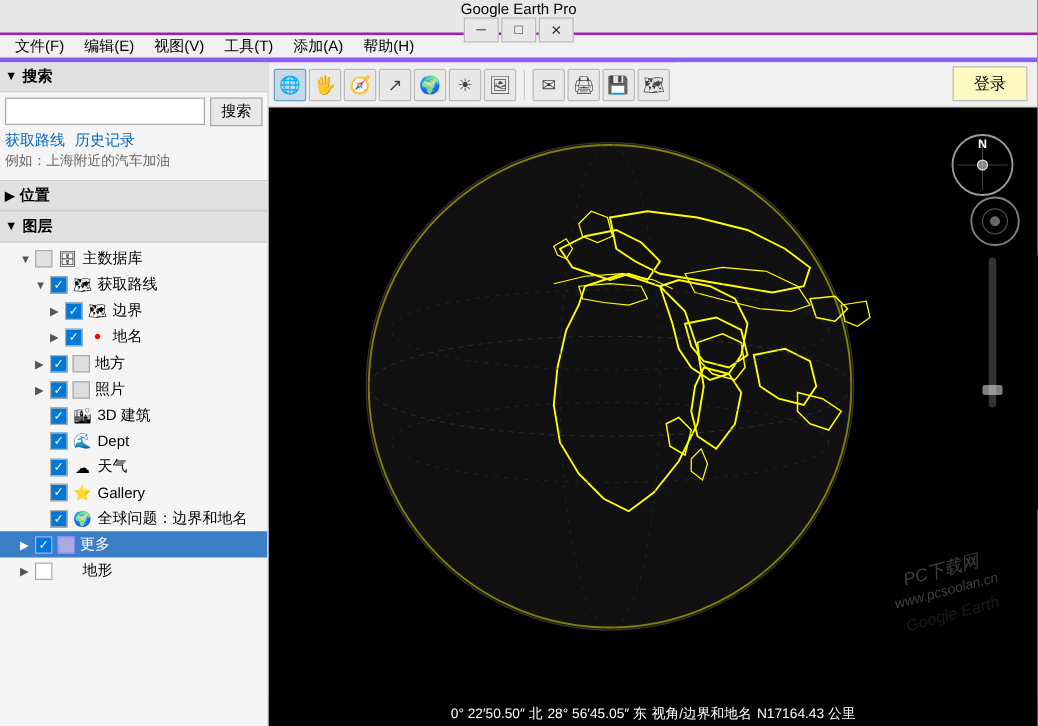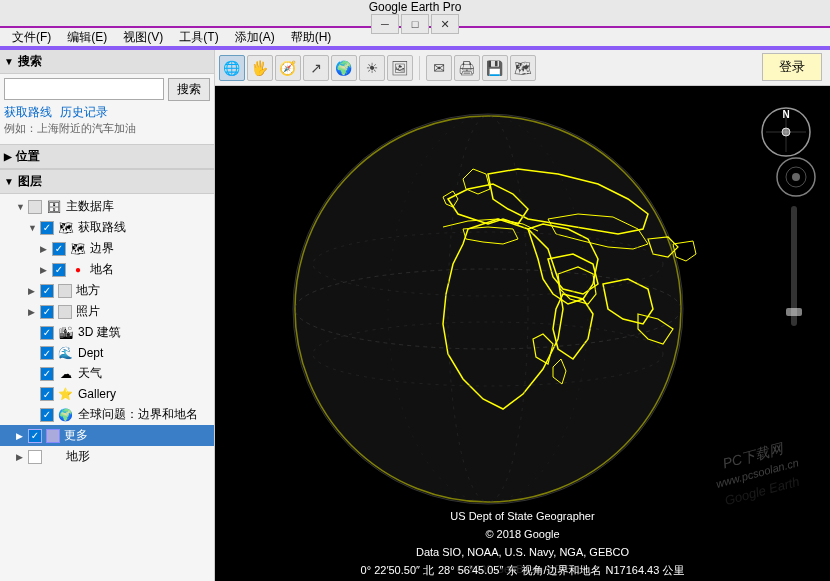--- a/index.html
+++ b/index.html
@@ -575,26 +575,20 @@
           <circle cx="21" cy="21" r="19" fill="rgba(0,0,0,0.3)" stroke="rgba(255,255,255,0.5)" stroke-width="1.5"></circle>
           <circle cx="21" cy="21" r="10" fill="rgba(0,0,0,0.2)" stroke="rgba(255,255,255,0.3)" stroke-width="1"></circle>
           <circle cx="21" cy="21" r="4" fill="rgba(255,255,255,0.4)"></circle>
         </svg>
       </div>
 
       <div id="nav-slider-track">
         <div id="nav-slider-thumb"></div>
       </div>
 
-      <div id="status-bar">
-        <div>US Dept of State Geographer</div>
-        <div>© 2018 Google</div>
-        <div>Data SIO, NOAA, U.S. Navy, NGA, GEBCO</div>
-        <div>© 2009 GeoBasis-DE/BKG</div>
-      </div>
 
       <div id="status-coords">
         <span>0° 22′50.50″ 北</span>
         <span>28° 56′45.05″ 东</span>
         <span>视角/边界和地名</span>
         <span>N17164.43 公里</span>
       </div>
 
       <div id="watermark" style="position:absolute;bottom:80px;right:30px;color:rgba(180,180,180,0.35);font-size:14px;transform:rotate(-15deg);text-align:center;line-height:1.4;">
         <div>PC下载网</div>

